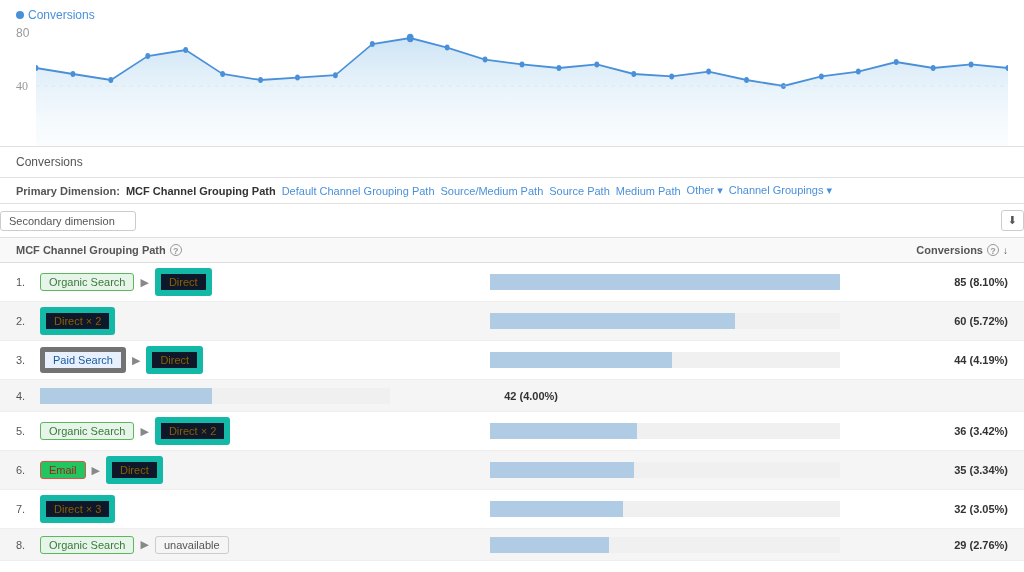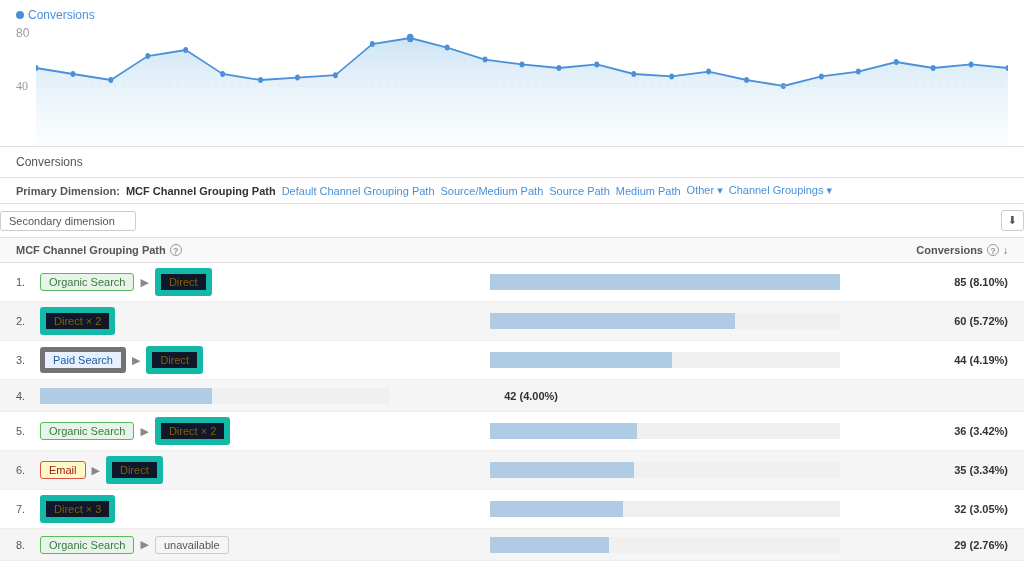--- a/index.html
+++ b/index.html
@@ -228,21 +228,21 @@
       background: #e8f0fe;
       border: 5px solid #737373;
       color: #1a5ca0;
     }
     .tag-yellow {
       background: #0f172a;
       border: 6px solid #14b8a6;
       color: #8a6000;
     }
     .tag-red {
-      background: #fef9c3;
+      background: #22c55e;
       border: 1px solid #d9534f;
       color: #a02020;
     }
     .tag-gray {
       background: #f5f5f5;
       border: 1px solid #ccc;
       color: #555;
     }
 
     .tag-arrow {

